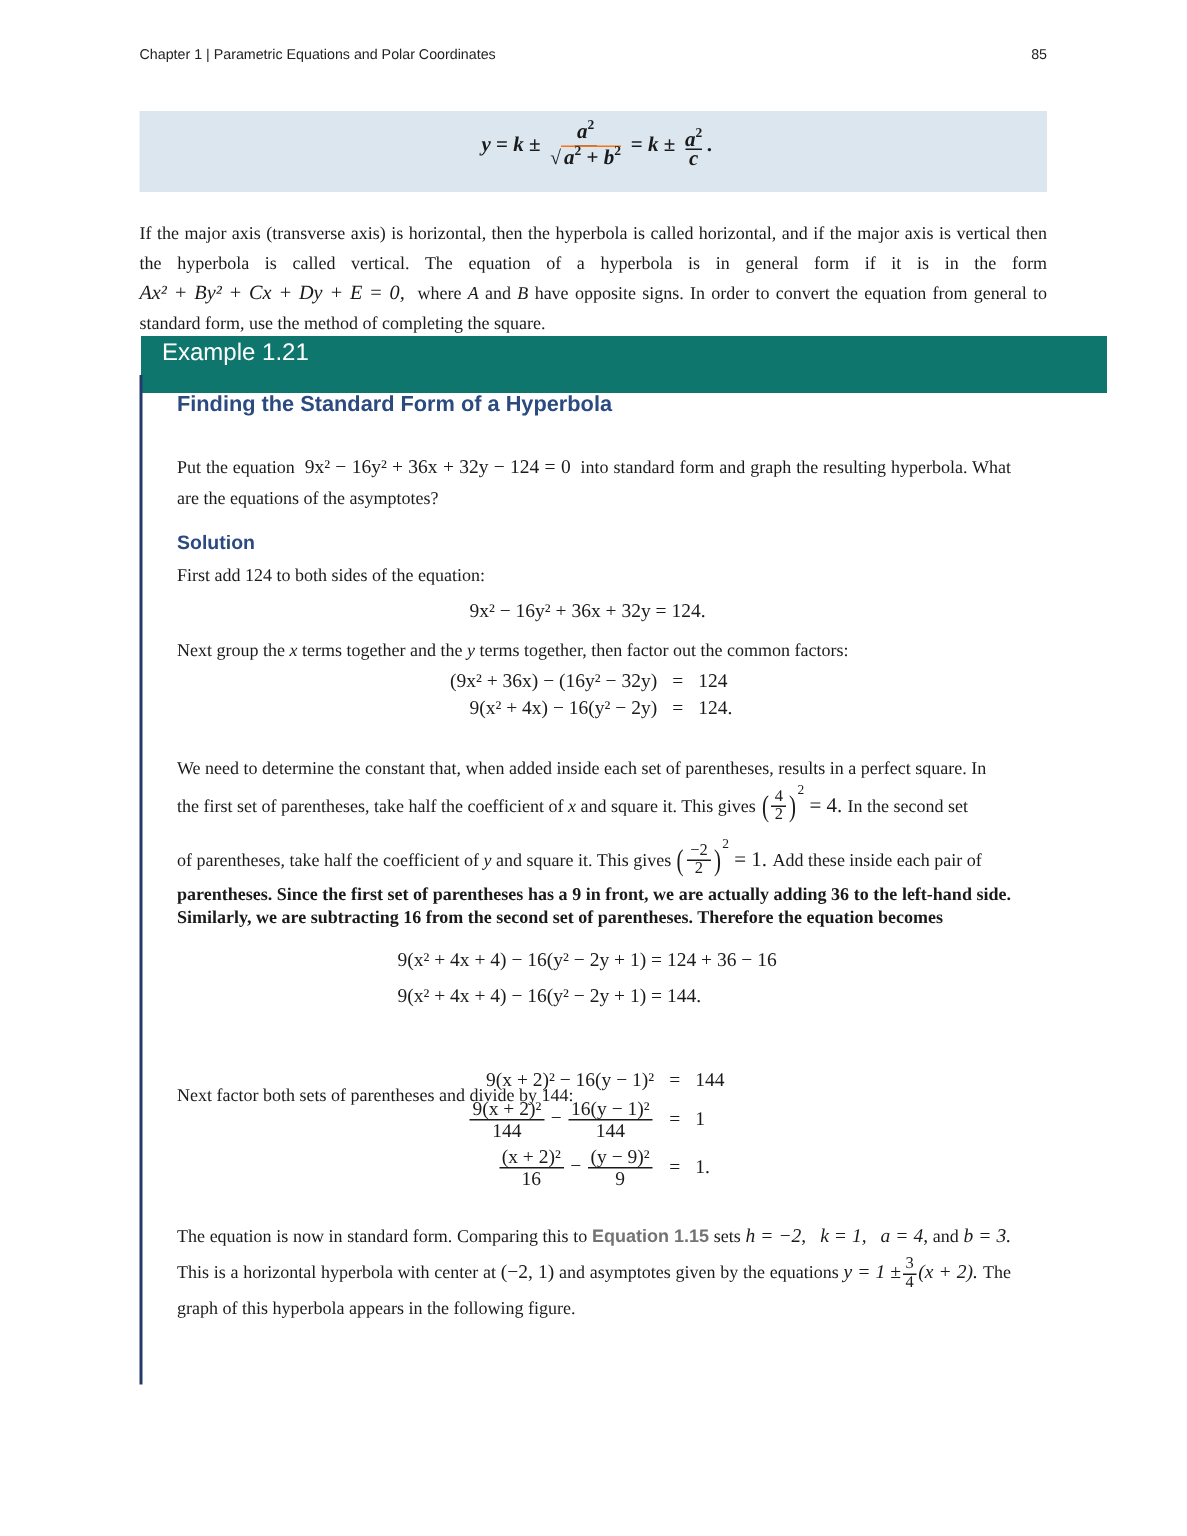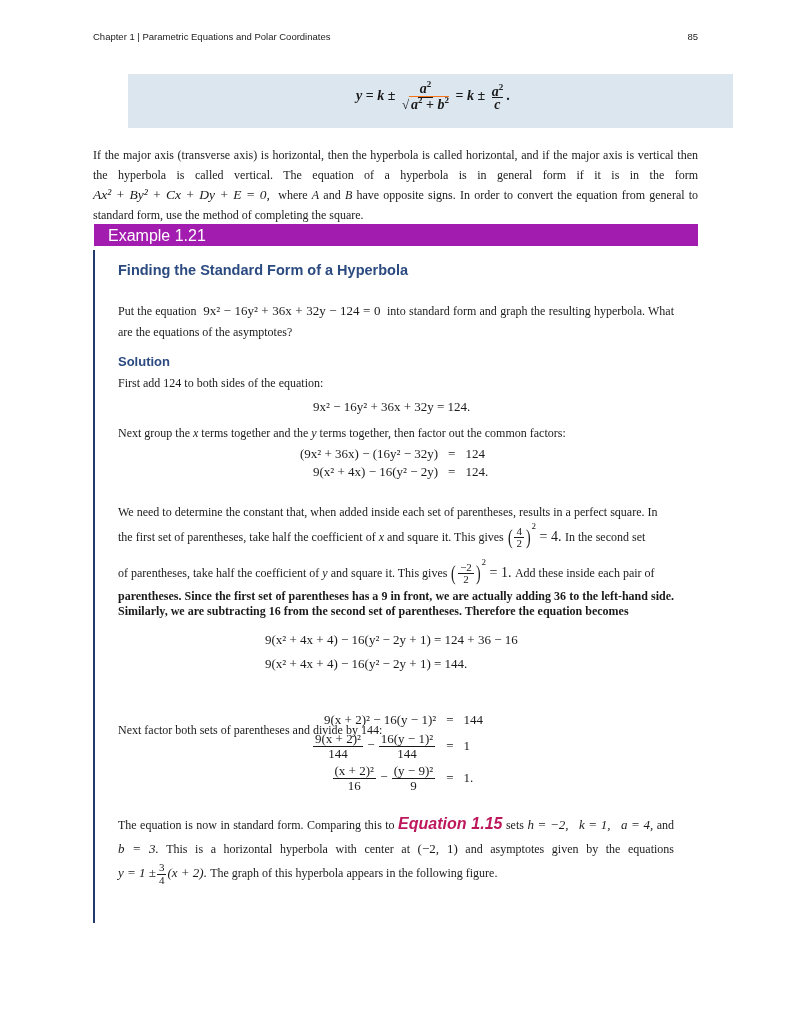--- a/index.html
+++ b/index.html
@@ -3,47 +3,47 @@
 <meta charset="utf-8">
 <style>
   html, body { margin: 0; padding: 0; background: #ffffff; }
   body { width: 791px; height: 1024px; position: relative; overflow: hidden;
          font-family: "Liberation Serif", serif; color: #1a1a1a; }
   .abs { position: absolute; }
   .runhead { font-family: "Liberation Sans", sans-serif; font-size: 9.5px; color: #222; top: 31px; }
   .runhead.left { left: 93px; }
   .runhead.right { right: 93px; }
 
-  .mathbox { left: 93px; top: 74px; width: 605px; height: 54px; background: #dbe6ef; margin-left: 35px; }
+  .mathbox { left: 93px; top: 74px; width: 605px; height: 54px; background: #dbe6ef; }
   .math { font-family: "Liberation Serif", serif; font-style: italic; font-size: 14px; white-space: nowrap; }
   .up { font-style: normal; }
   sup { font-size: 9px; font-style: normal; vertical-align: 6px; line-height: 0; }
   .frac { display: inline-flex; flex-direction: column; align-items: center; vertical-align: middle; line-height: 1.05; margin: 0 1px; }
   .frac > .num { border-bottom: 1px solid #1a1a1a; padding: 0 2px; }
   .frac > .den { padding: 0 2px; }
   .frac.small { font-size: 11px; }
   .sqrt { border-top: 1px solid #f97316; padding-left: 2px; }
   .sqrt-sign { font-style: normal; font-size: 13px; }
   .bigparen { font-style: normal; font-size: 20px; vertical-align: -3px; transform: scaleX(0.7); display: inline-block; }
 
   .para { left: 93px; width: 605px; font-size: 12px; line-height: 19.5px; text-align: justify; }
   .para.inner { left: 118px; width: 556px; }
 
-  .example-header { left: 94px; top: 224px; width: 604px; height: 22px; background: #a21caf; }
+  .example-header { left: 94px; top: 224px; width: 604px; height: 38px; background: #0f766e; padding-left: 40px; }
   .example-header span { position: absolute; left: 14px; top: 3px; color: #ffffff;
       font-family: "Liberation Sans", sans-serif; font-size: 16px; }
   .example-border { left: 93px; top: 250px; width: 2px; height: 673px; background: #243a6c; }
 
   .ex-title { left: 118px; top: 262px; font-family: "Liberation Sans", sans-serif; font-weight: bold;
       font-size: 14.5px; color: #2b4a80; }
   .sol-title { left: 118px; top: 354px; font-family: "Liberation Sans", sans-serif; font-weight: bold;
       font-size: 13px; color: #2b4a80; }
 
   .eqline { font-size: 13px; }
-  .link { font-family: "Liberation Sans", sans-serif; font-weight: bold; color: #be185d; font-size: 16px; font-style: italic; }
+  .link { font-family: "Liberation Sans", sans-serif; font-weight: bold; color: #737373; font-size: 12px; }
   .aligned { display: inline-grid; grid-template-columns: auto auto auto; column-gap: 10px; align-items: center; }
   .aligned .l { text-align: right; }
   .aligned .m { font-style: normal; }
   .aligned .r { text-align: left; font-style: normal; }
 </style>
 </head>
 <body>
 
 <div class="abs runhead left">Chapter 1 | Parametric Equations and Polar Coordinates</div>
 <div class="abs runhead right">85</div>

